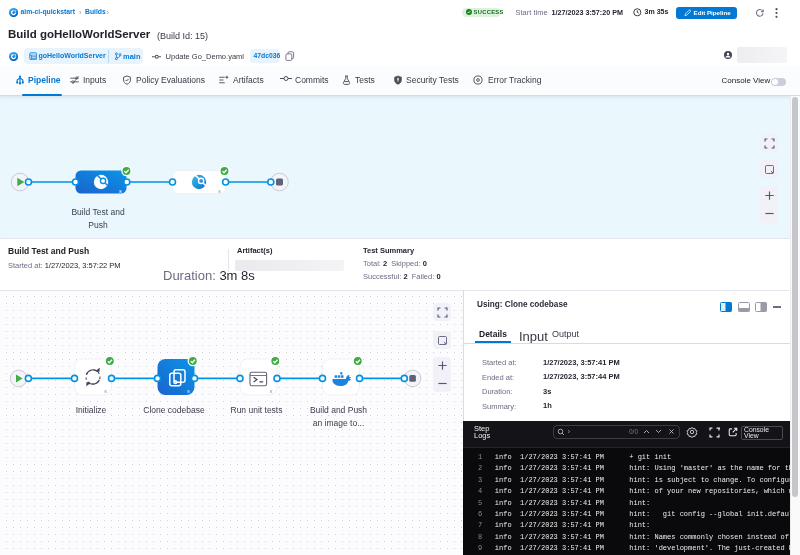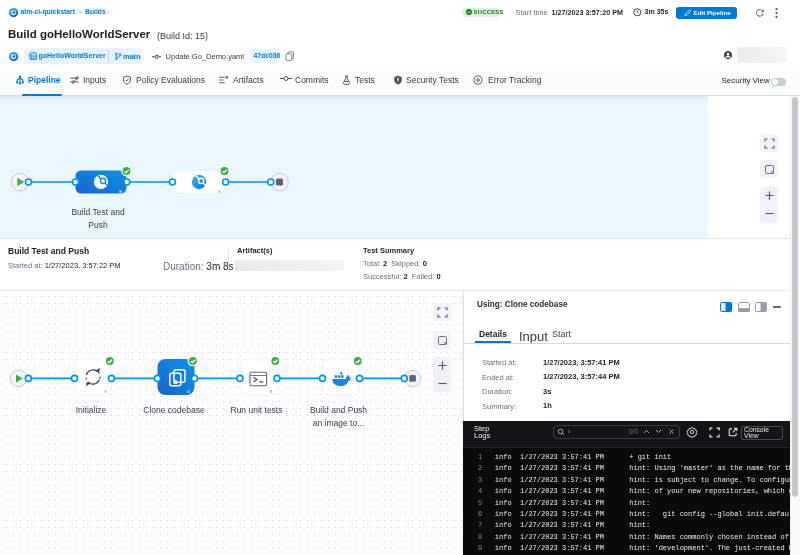--- a/index.html
+++ b/index.html
@@ -10,21 +10,21 @@
 
 
 #hdr { position:absolute; left:0; top:0; width:800px; height:66px; background:#fff; }
 
 
 #tabbar { position:absolute; left:0; top:66px; width:800px; height:30px; background:#fbfcfd; border-bottom:1px solid #d9dae5; }
 .tab { position:absolute; top:9px; font-size:8.5px; color:#383946; white-space:nowrap;text-align:right; }
 .tabico { position:absolute; top:9px; }
 
 
-#canvas1 { position:absolute; left:0; top:96px; width:708px; height:142px;
+#canvas1 { position:absolute; left:0; top:96px; width:800px; height:142px;
   background-color:#eaf7fd;
   box-shadow:inset 0 4px 4px -3px rgba(40,41,61,0.10);
 }
 .nodelabel { position:absolute; font-size:8.5px; color:#3b3d4e; text-align:center; line-height:13px; }
 
 
 #infostrip { position:absolute; left:0; top:238px; width:800px; height:52px; background:#fff; border-top:1px solid #e3e4ec; }
 
 
 #canvas2 { position:absolute; left:0; top:290px; width:463px; height:265px;
@@ -178,21 +178,21 @@
         <path d="M8 1.5l5.5 2v4.5c0 3.5-2.5 5.8-5.5 6.8-3-1-5.5-3.3-5.5-6.8V3.5z" fill="#4d4e5c" stroke="#4d4e5c" stroke-width="1"></path>
         <path d="M8 4.5v6" stroke="#fff" stroke-width="1.4"></path>
         <circle cx="8" cy="6.5" r="1.2" fill="#fff"></circle>
       </svg>
     <div class="tab" style="left:406px">Security Tests</div>
     <svg class="tabico" style="left:473px" width="10" height="10" viewBox="0 0 16 16">
         <circle cx="8" cy="8" r="6.5" fill="none" stroke="#4d4e5c" stroke-width="1.5"></circle>
         <circle cx="8" cy="8" r="2.2" fill="none" stroke="#4d4e5c" stroke-width="1.5"></circle>
       </svg>
     <div class="tab" style="left:488px">Error Tracking</div>
-    <div class="tab" style="left:721.5px;top:10px;font-size:8px;color:#22222a">Security View</div>
+    <div class="tab" style="left:721.5px;top:10px;font-size:8px;color:#22222a">Console View</div>
     <div class="abs" style="left:771px;top:12px;width:15px;height:7.8px;background:#c9cfd9;border-radius:4px"></div>
     <div class="abs" style="left:771.8px;top:12.8px;width:6.2px;height:6.2px;background:#fff;border-radius:50%"></div>
   </div>
   <div id="canvas1">
     <svg width="800" height="142" viewBox="0 0 800 142">
       <defs>
         <linearGradient id="nodeblue" x1="0" y1="1" x2="1" y2="0">
             <stop offset="0" stop-color="#1a63ce"></stop>
             <stop offset="1" stop-color="#0b95e6"></stop>
           </linearGradient>
@@ -255,21 +255,21 @@
           <path d="M8 2v12M2 8h12" stroke="#4d5b7c" stroke-width="1.7"></path>
         </svg>
       <svg width="11" height="11" viewBox="0 0 16 16">
           <path d="M2 8h12" stroke="#4d5b7c" stroke-width="1.7"></path>
         </svg>
     </div>
   </div>
   <div id="infostrip">
     <div class="abs" style="left:8px;top:6.5px;font-size:8.5px;font-weight:bold;color:#22222a">Build Test and Push</div>
     <div class="abs" style="left:8px;top:22px;font-size:7.5px;color:#6b6d85">Started at: <span style="color:#24252f">1/27/2023, 3:57:22 PM</span></div>
-    <div class="abs" style="left:163px;top:22px;font-size:10px;color:#6b6d85">Duration: <span style="color:#24252f">3m 8s</span></div>
+    <div class="abs" style="left:163px;top:29px;font-size:13px;color:#6b6d85">Duration: <span style="color:#24252f">3m 8s</span></div>
     <div class="abs" style="left:227.5px;top:10px;width:1px;height:23px;background:#e3e4ec"></div>
     <div class="abs" style="left:237px;top:6.5px;font-size:7.5px;font-weight:bold;color:#24252f">Artifact(s)</div>
     <div class="abs" style="left:235px;top:21px;width:109px;height:11px;background:linear-gradient(90deg,#eaeaee,#f4f4f6);border-radius:2px"></div>
     <div class="abs" style="left:363px;top:6.5px;font-size:7.5px;font-weight:bold;color:#24252f">Test Summary</div>
     <div class="abs" style="left:363px;top:19.5px;font-size:7.5px;color:#6b6d85">Total: <b style="color:#24252f">2</b>&nbsp;&nbsp;Skipped: <b style="color:#24252f">0</b></div>
     <div class="abs" style="left:363px;top:32.5px;font-size:7.5px;color:#6b6d85">Successful: <b style="color:#24252f">2</b>&nbsp;&nbsp;Failed: <b style="color:#24252f">0</b></div>
   </div>
   <div id="canvas2">
     <svg width="463" height="265" viewBox="0 0 463 265">
       <line x1="28" y1="87.4" x2="405" y2="87.4" stroke="#0092e4" stroke-width="1.6"></line>
@@ -376,21 +376,21 @@
         <rect x="0.5" y="0.5" width="11" height="9" rx="1" fill="#fff" stroke="#9a9ba8"></rect>
         <rect x="0.5" y="6" width="11" height="3.5" fill="#9a9ba8"></rect>
       </svg>
     <svg class="abs" style="left:291px;top:11px" width="12" height="10" viewBox="0 0 12 10">
         <rect x="0.5" y="0.5" width="11" height="9" rx="1" fill="#fff" stroke="#9a9ba8"></rect>
         <rect x="5.5" y="0.5" width="6" height="9" fill="#9a9ba8"></rect>
       </svg>
     <div class="abs" style="left:309px;top:15px;width:8px;height:1.6px;background:#6b6d85"></div>
     <div class="abs" style="left:15px;top:38px;font-size:8.5px;font-weight:bold;color:#22222a">Details</div>
     <div class="abs" style="left:55px;top:38px;font-size:13px;color:#383946">Input</div>
-    <div class="abs" style="left:88px;top:38px;font-size:9px;color:#383946">Start</div>
+    <div class="abs" style="left:88px;top:38px;font-size:9px;color:#383946">Output</div>
     <div class="abs" style="left:10.5px;top:50px;width:36px;height:2px;background:#0278d5"></div>
     <div class="abs" style="left:0;top:52px;width:326px;height:1px;background:#d9dae5"></div>
     <div class="abs" style="left:18px;top:67px;font-size:7.5px;color:#6b6d85">Started at:</div>
     <div class="abs" style="left:79px;top:66.5px;font-size:7.5px;font-weight:bold;color:#24252f">1/27/2023, 3:57:41 PM</div>
     <div class="abs" style="left:18px;top:81.5px;font-size:7.5px;color:#6b6d85">Ended at:</div>
     <div class="abs" style="left:79px;top:81px;font-size:7.5px;font-weight:bold;color:#24252f">1/27/2023, 3:57:44 PM</div>
     <div class="abs" style="left:18px;top:96px;font-size:7.5px;color:#6b6d85">Duration:</div>
     <div class="abs" style="left:79px;top:95.5px;font-size:7.5px;font-weight:bold;color:#24252f">3s</div>
     <div class="abs" style="left:18px;top:110.5px;font-size:7.5px;color:#6b6d85">Summary:</div>
     <div class="abs" style="left:79px;top:110px;font-size:7.5px;font-weight:bold;color:#24252f">1h</div>

